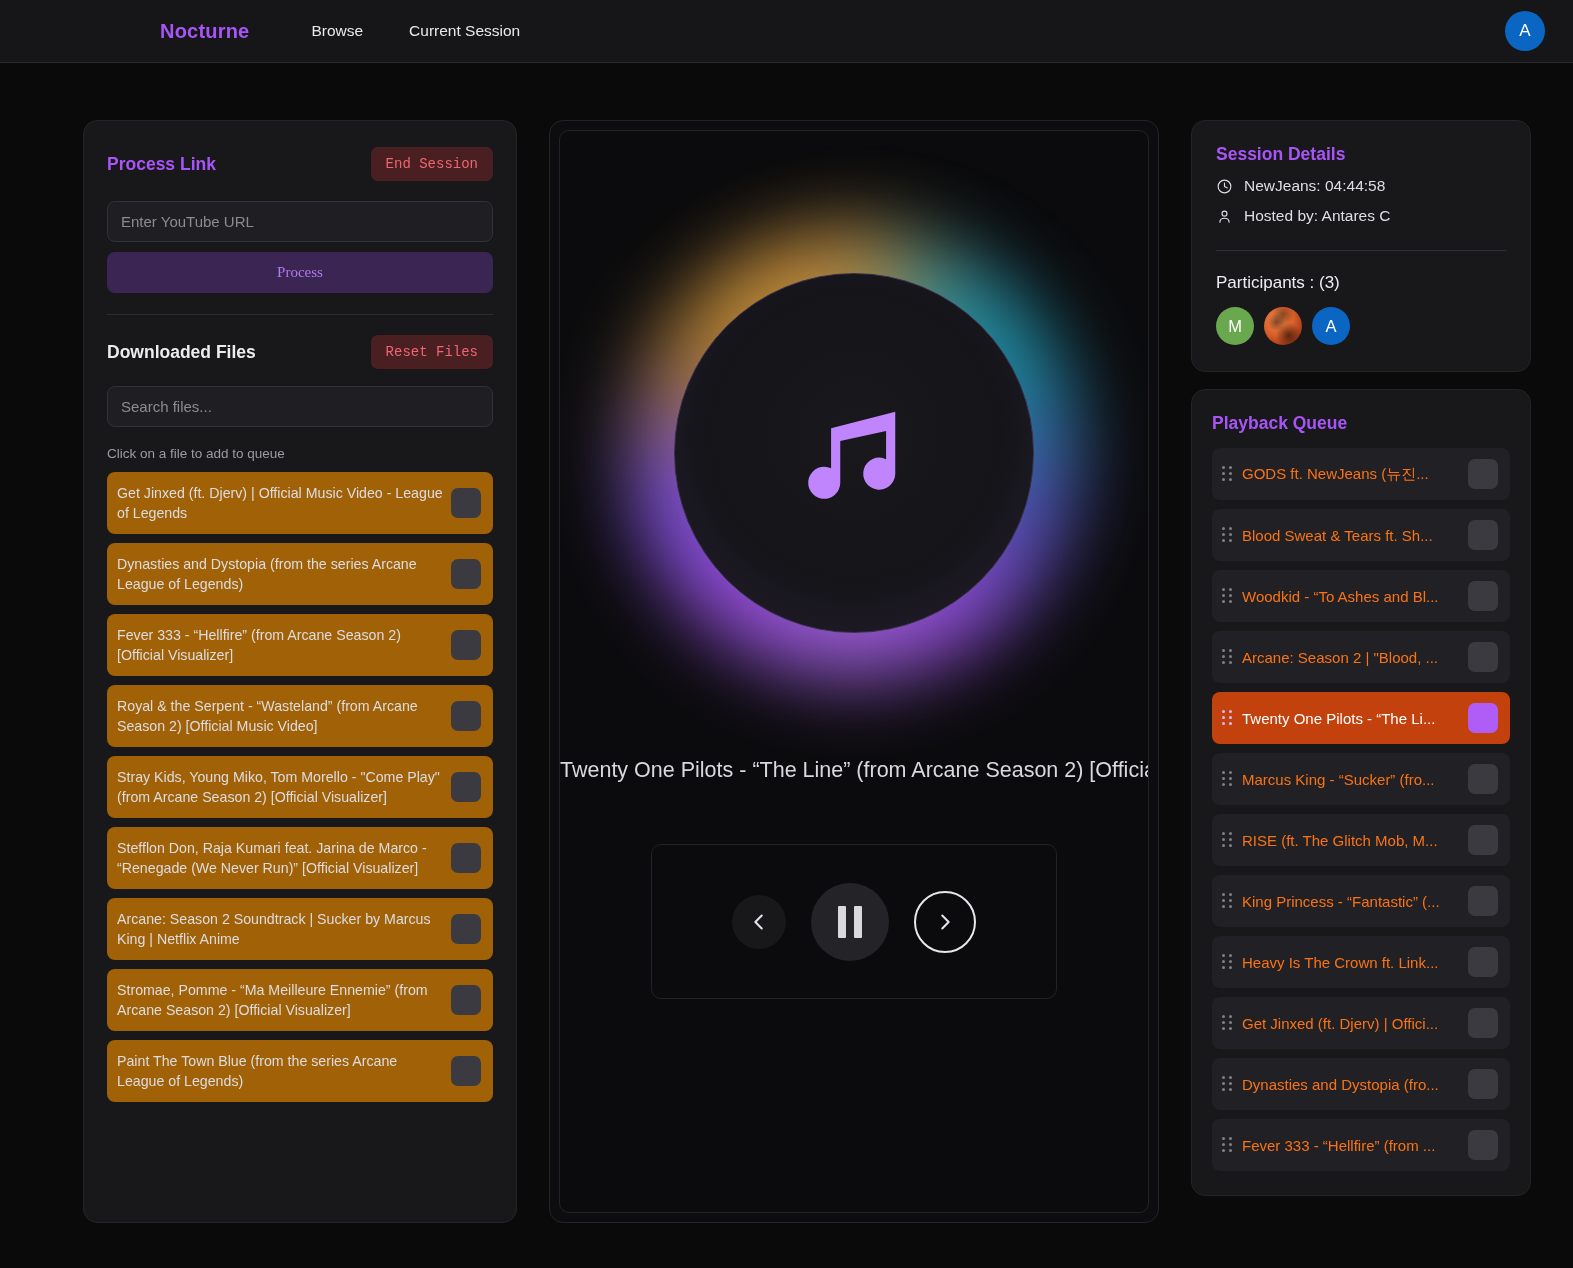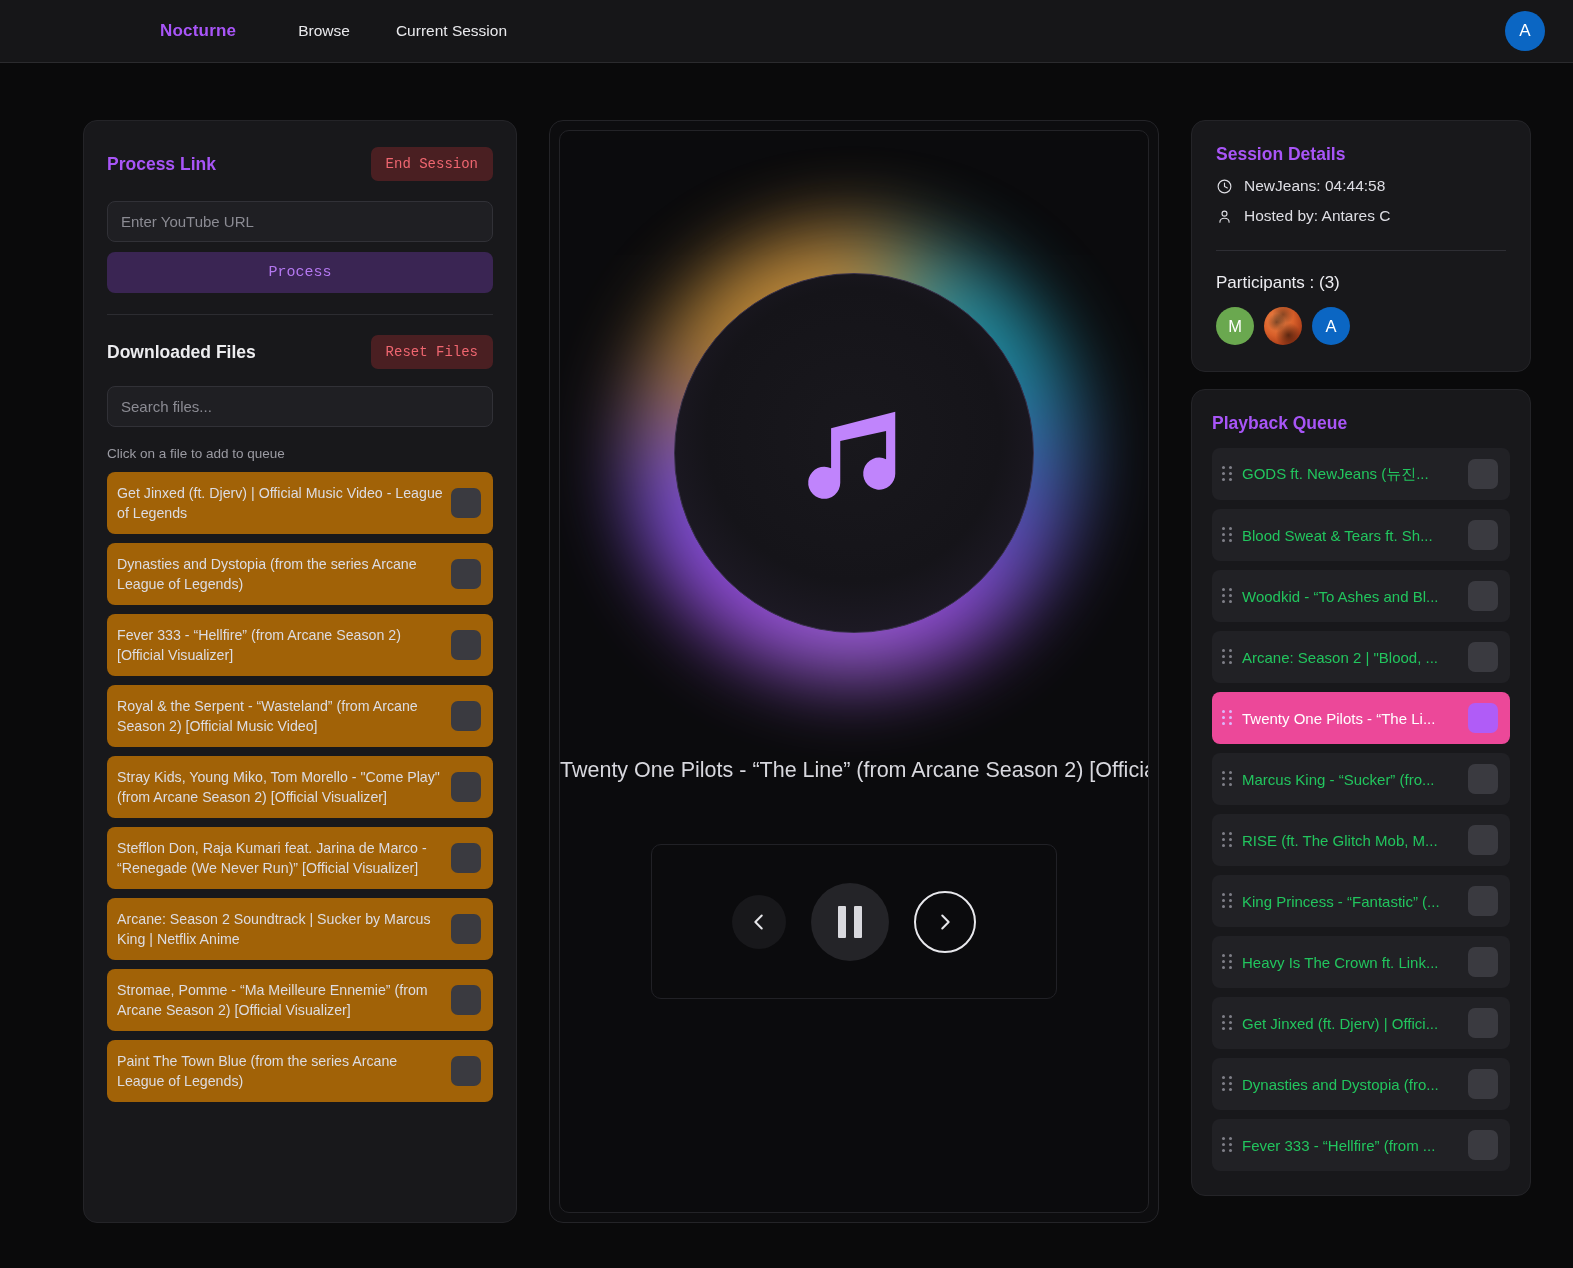--- a/index.html
+++ b/index.html
@@ -16,21 +16,21 @@
     height: 63px;
     background: #161618;
     border-bottom: 1px solid #2b2b2e;
     display: flex;
     align-items: center;
     padding: 0 28px 0 0;
     position: relative;
   }
   .brand {
     color: #a855f7;
-    font-size: 17px;
+    font-size: 20px;
     font-weight: bold;
     margin-left: 160px;
     letter-spacing: 0.2px;
   }
   .nav-links { display: flex; margin-left: 62px; gap: 46px; }
   .nav-link {
     color: #e9e9ec;
     font-size: 15.5px;
     text-decoration: none;
     white-space: nowrap;
@@ -91,21 +91,21 @@
   }
   .text-input::placeholder { color: #8b8b93; }
   .btn-process {
     width: 100%;
     margin-top: 10px;
     background: #3a2553;
     border: none;
     border-radius: 8px;
     color: #b478f0;
     font-size: 15px;
-    font-family: Liberation Mono, monospace;
+    font-family: Liberation Serif, serif;
     padding: 12px 0;
     cursor: pointer;
   }
   .divider { height: 1px; background: #2c2c31; margin: 21px 0 0 0; }
   .sec2 { margin-top: 20px; }
   .hint { color: #9b9ba3; font-size: 13.5px; margin-top: 19px; }
 
   .file-list { margin-top: 11px; overflow: hidden; flex: 1; }
   .file-item {
     background: #a16207;
@@ -258,26 +258,26 @@
     background: #212125;
     border-radius: 8px;
     margin-bottom: 9px;
     height: 52px;
     padding: 0 12px 0 10px;
     display: flex;
     align-items: center;
     gap: 10px;
     cursor: pointer;
   }
-  .queue-item.active { background: #ec4899; justify-content: space-between; }
+  .queue-item.active { background: #c2410c; justify-content: space-between; }
   .queue-item.active .queue-name { color: #ffffff; }
   .queue-item.active .sq-btn { background: #b05cf7; }
   .queue-item.active .handle i { background: #dcb8fb; }
   .queue-name {
-    color: #22c55e;
+    color: #f97316;
     font-size: 15px;
     flex: 1;
     white-space: nowrap;
     overflow: hidden;
     text-overflow: ellipsis;
   }
   .handle {
     width: 10px; height: 16px;
     display: grid;
     grid-template-columns: 3px 3px;

